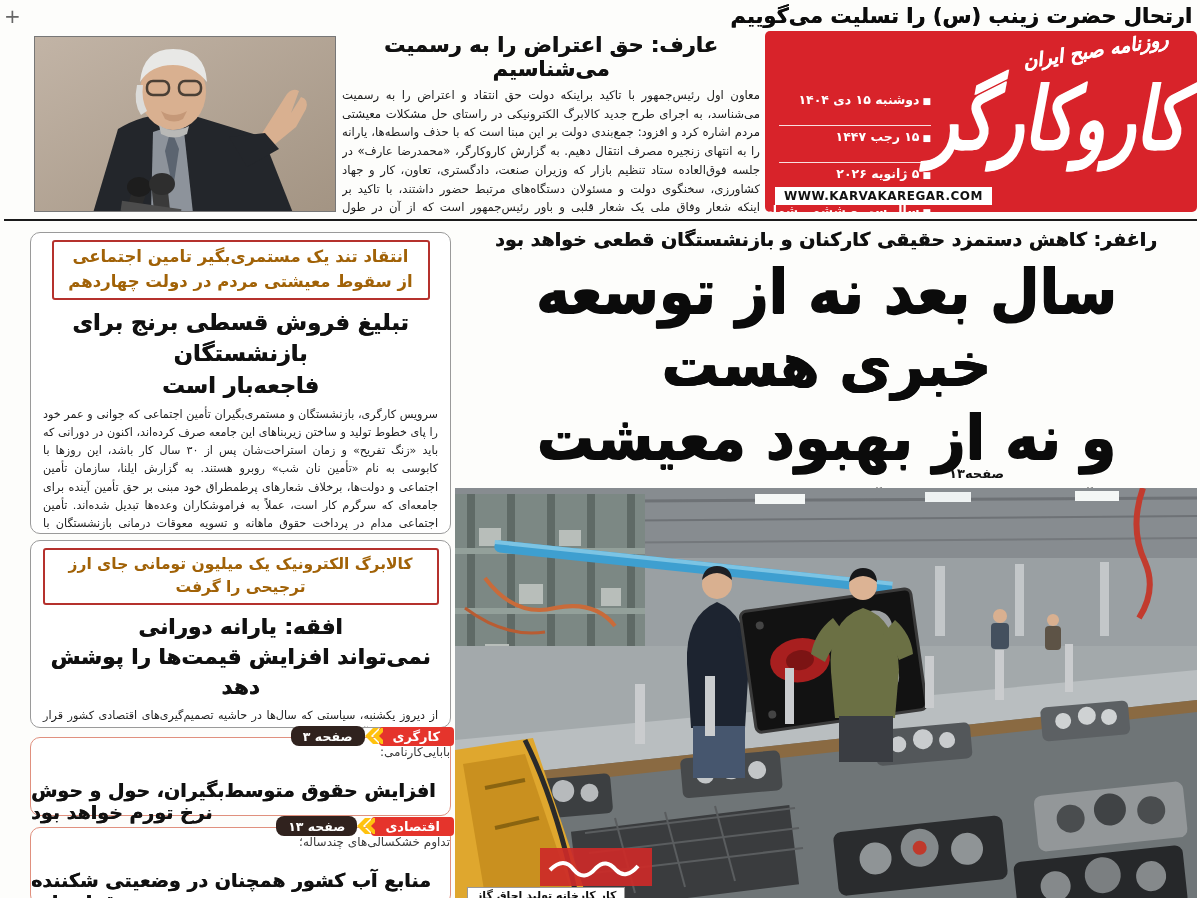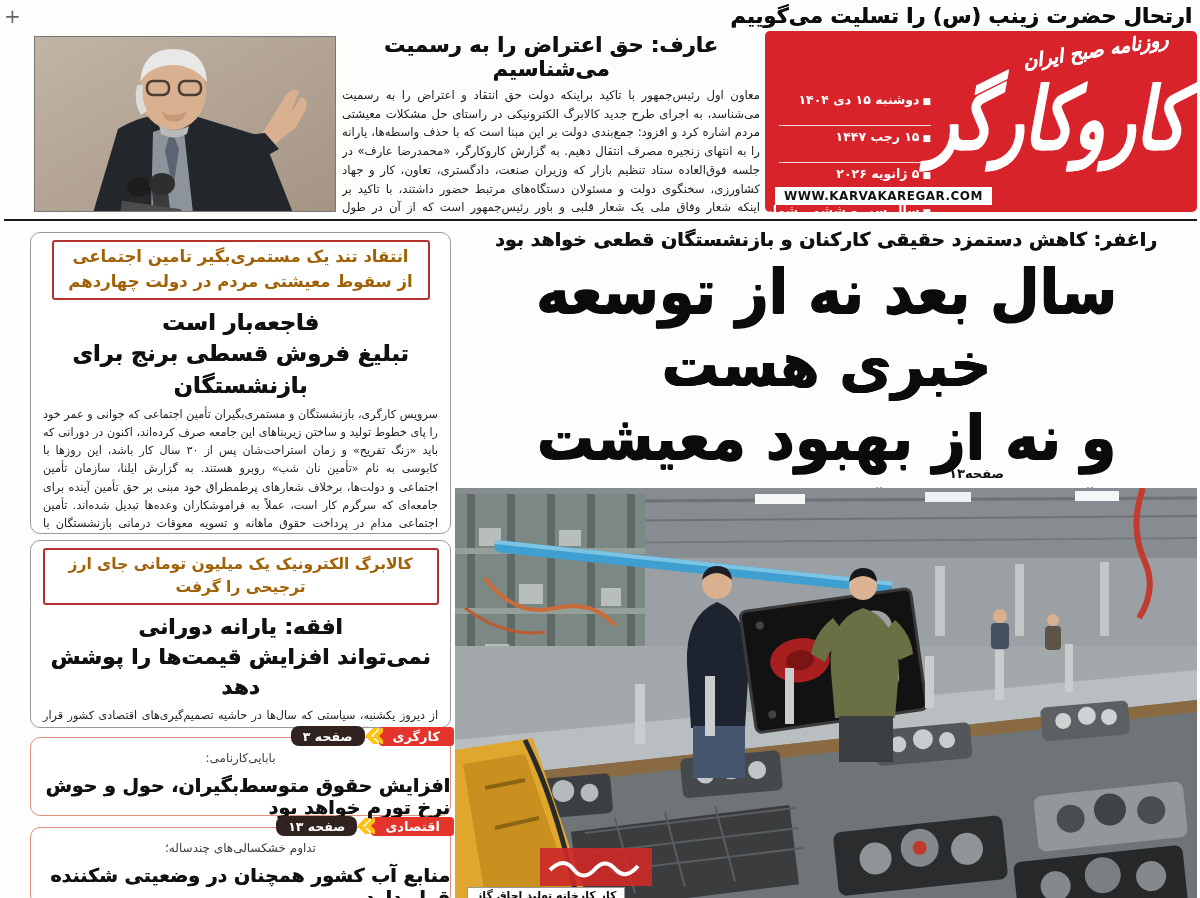--- a/index.html
+++ b/index.html
@@ -74,22 +74,22 @@
     border-radius:10px; }
   .box3 { top:737px; height:79px; }
   .box4 { top:827px; height:78px; }
   .section-tab { position:absolute; top:-12px; right:-4px; display:flex; align-items:center;
     font-weight:bold; }
   .tab-red { background:#e5342c; color:#fff; font-size:13px; padding:2px 14px;
     border-radius:4px; }
   .tab-dark { background:#30221e; color:#fff; font-size:12.5px; padding:2.5px 12px;
     border-radius:8px; }
   .tab-chev { margin:0 -4px; z-index:1; display:flex; }
-  .small-kicker { text-align:center; font-size:12px; color:#3a3a3a; margin-top:13px; }
-  .small-headline { text-align:right; font-size:19px; font-weight:bold; margin-top:9px;
+  .small-kicker { text-align:right; font-size:12px; color:#3a3a3a; margin-top:7px; }
+  .small-headline { text-align:left; font-size:19px; font-weight:bold; margin-top:20px;
     text-shadow:.4px 0 0 currentColor; }
 
   
   .photo { left:455px; top:488px; width:742px; height:410px; overflow:hidden; background:#8e9397; }
   .photo-caption { position:absolute; left:12px; top:399px; background:#fff;
     border:1px solid #999; font-size:11px; font-weight:bold; padding:1px 8px; white-space:nowrap; }
 </style>
 </head>
 <body>
 
@@ -164,22 +164,22 @@
   </div>
   <div class="lead-pageref">صفحه۱۳</div>
 </div>
 
 <div class="abs story-box box1">
   <div class="kicker-box w1">
     <div>انتقاد تند یک مستمری‌بگیر تامین اجتماعی</div>
     <div>از سقوط معیشتی مردم در دولت چهاردهم</div>
   </div>
   <div class="story-headline">
+    <div>تبلیغ فروش قسطی برنج برای بازنشستگان</div>
     <div>فاجعه‌بار است</div>
-    <div>تبلیغ فروش قسطی برنج برای بازنشستگان</div>
   </div>
   <div class="story-body">سرویس کارگری، بازنشستگان و مستمری‌بگیران تأمین اجتماعی که جوانی و عمر خود را پای خطوط تولید و ساختن زیربناهای این جامعه صرف کرده‌اند، اکنون در دورانی که باید «زنگ تفریح» و زمان استراحت‌شان پس از ۳۰ سال کار باشد، این روزها با کابوسی به نام «تأمین نان شب» روبرو هستند. به گزارش ایلنا، سازمان تأمین اجتماعی و دولت‌ها، برخلاف شعارهای پرطمطراق خود مبنی بر حق تأمین آینده برای جامعه‌ای که سرگرم کار است، عملاً به فراموشکاران وعده‌ها تبدیل شده‌اند. تأمین اجتماعی مدام در پرداخت حقوق ماهانه و تسویه معوقات درمانی بازنشستگان با بحران مواجه می‌شود و از سوی دیگر، امیدی به اعداد دولت در لایحه بودجه سال آینده برای افزایش حقوق کارمندان و بازنشستگان نیست و اعداد ناچیز بودجه سیگنالی خطرناک برای کارگران و بازنشستگان تأمین اجتماعی است و نشان می‌دهد قرار نیست تغییر چشمگیری در سفره‌های آنان رخ دهد.</div>
 
 </div>
 
 <div class="abs story-box box2">
   <div class="kicker-box w2">کالابرگ الکترونیک یک میلیون تومانی جای ارز ترجیحی را گرفت</div>
   <div class="story-headline">
     <div>افقه: یارانه دورانی</div>
     <div>نمی‌تواند افزایش قیمت‌ها را پوشش دهد</div>

